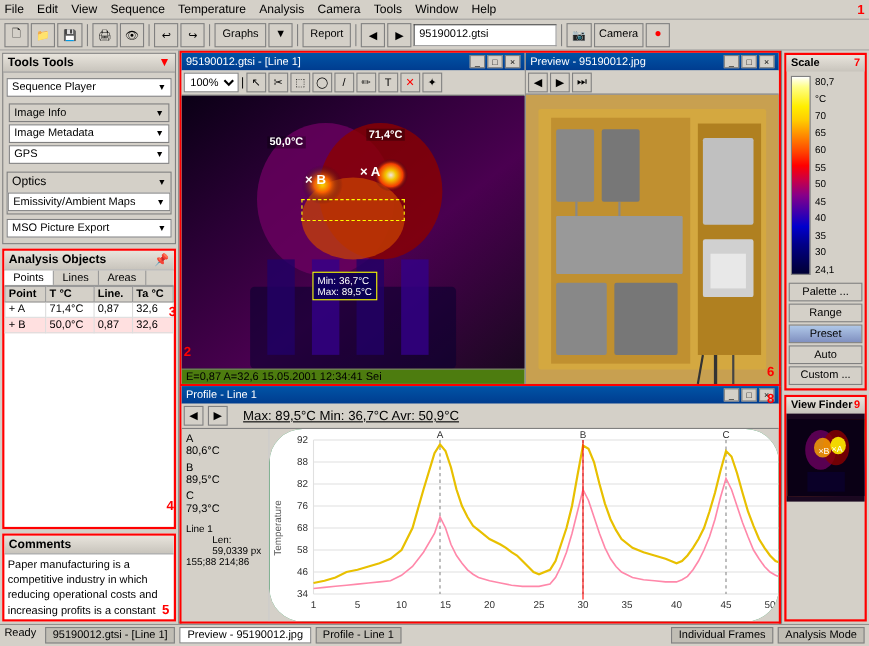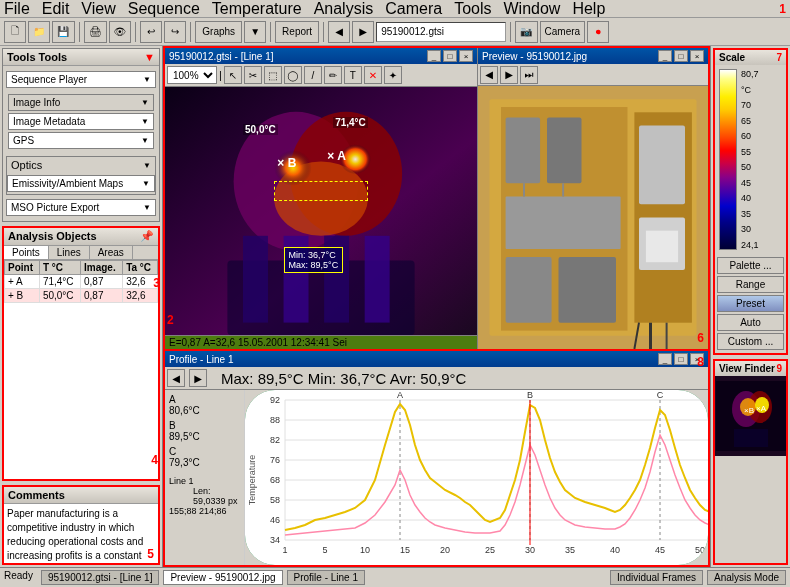--- a/index.html
+++ b/index.html
@@ -1,20 +1,20 @@
 <!DOCTYPE html>
 <html><head>
   <meta charset="utf-8">
   <style>
     * { box-sizing: border-box; margin: 0; padding: 0; }
     body { font-family: Arial, sans-serif; font-size: 11px; background: #d4d0c8; width: 790px; height: 587px; overflow: hidden; }
     
     
     .menubar { background: #d4d0c8; border-bottom: 1px solid #999; padding: 2px 4px; display: flex; gap: 12px; height: 18px; align-items: center; }
-    .menubar span { cursor: pointer; font-size: 16px; }
+    .menubar span { cursor: pointer; font-size: 11px; }
     
     
     .toolbar { background: #d4d0c8; border-bottom: 1px solid #999; padding: 2px 4px; display: flex; align-items: center; gap: 2px; height: 28px; }
     .toolbar-btn { background: #d4d0c8; border: 1px solid #808080; padding: 2px 4px; cursor: pointer; font-size: 10px; display: flex; align-items: center; justify-content: center; min-width: 22px; height: 22px; }
     .toolbar-sep { width: 1px; height: 20px; background: #808080; margin: 0 2px; }
     .toolbar-input { border: 1px inset #999; padding: 1px 4px; font-size: 10px; height: 20px; width: 120px; }
     
     
     .main-layout { display: flex; height: calc(587px - 18px - 28px - 20px); }
     
@@ -197,21 +197,21 @@
       <div class="analysis-tabs">
         <div class="analysis-tab active">Points</div>
         <div class="analysis-tab">Lines</div>
         <div class="analysis-tab">Areas</div>
       </div>
       <table class="analysis-table">
         <thead>
           <tr>
             <th>Point</th>
             <th>T °C</th>
-            <th>Image.</th>
+            <th>Line.</th>
             <th>Ta °C</th>
           </tr>
         </thead>
         <tbody>
           <tr>
             <td>+ A</td>
             <td>71,4°C</td>
             <td>0,87</td>
             <td>32,6</td>
           </tr>
@@ -373,21 +373,21 @@
         <span style="font-size:10px;">Profile - Line 1</span>
         <div class="window-controls">
           <button class="win-btn">_</button>
           <button class="win-btn">□</button>
           <button class="win-btn">×</button>
         </div>
       </div>
       <div class="profile-toolbar">
         <div class="toolbar-icon">◀</div>
         <div class="toolbar-icon">▶</div>
-        <span style="font-size:15px; margin-left:10px;">Max: 89,5°C  Min: 36,7°C  Avr: 50,9°C</span>
+        <span style="font-size:12px; margin-left:10px;text-decoration:underline;">Max: 89,5°C  Min: 36,7°C  Avr: 50,9°C</span>
       </div>
       <div class="profile-content">
 
         <div class="profile-data">
           <div style="margin-bottom:4px;">
             <div>A</div>
             <div>80,6°C</div>
           </div>
           <div style="margin-bottom:4px;">
             <div>B</div>

